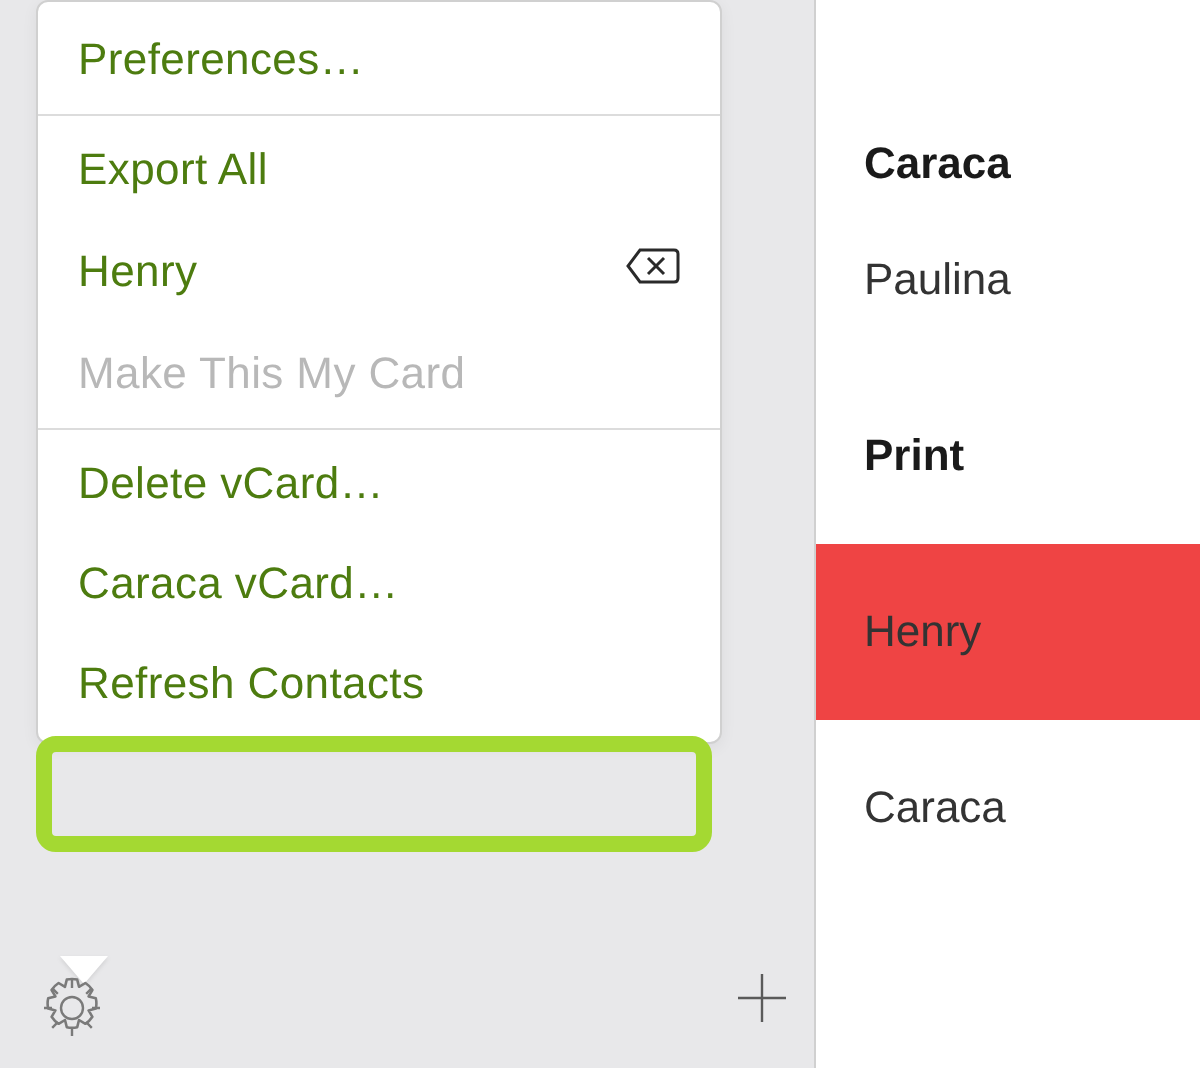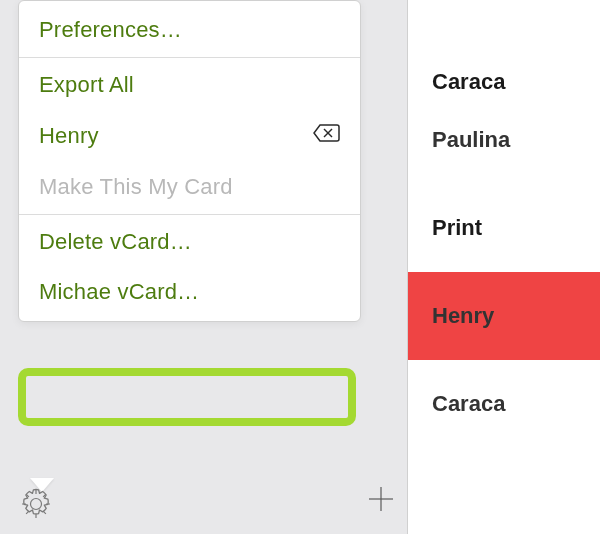--- a/index.html
+++ b/index.html
@@ -112,21 +112,20 @@
       border-left: 1px solid #d0d0d0;
     }
     .contact-row {
       height: 88px;
       padding-left: 24px;
       display: flex;
       align-items: center;
       font-size: 22px;
       color: #333;
       border-bottom: 1px solid transparent;
-      font-weight: bold;
     }
     .contact-row.bold {
       font-weight: 700;
       color: #1a1a1a;
     }
     .contact-row.selected {
       background: #ef4444;
     }
     .menu-tail {
       position: absolute;
@@ -164,21 +163,24 @@
       </span>
     </div>
     <div class="menu-item disabled">
       <span>Make This My Card</span>
     </div>
     <div class="menu-divider"></div>
     <div class="menu-item">
       <span>Delete vCard…</span>
     </div>
     <div class="menu-item">
-      <span>Michae vCard…</span>
+      <span>Caraca vCard…</span>
+    </div>
+    <div class="menu-item">
+      <span>Refresh Contacts</span>
     </div>
   </div>
 
   <div class="menu-tail"></div>
 
   <div class="highlight-box"></div>
 
   <div class="gear-icon">
     <svg viewBox="0 0 36 36">
       <circle cx="18" cy="18" r="5.5"></circle>

